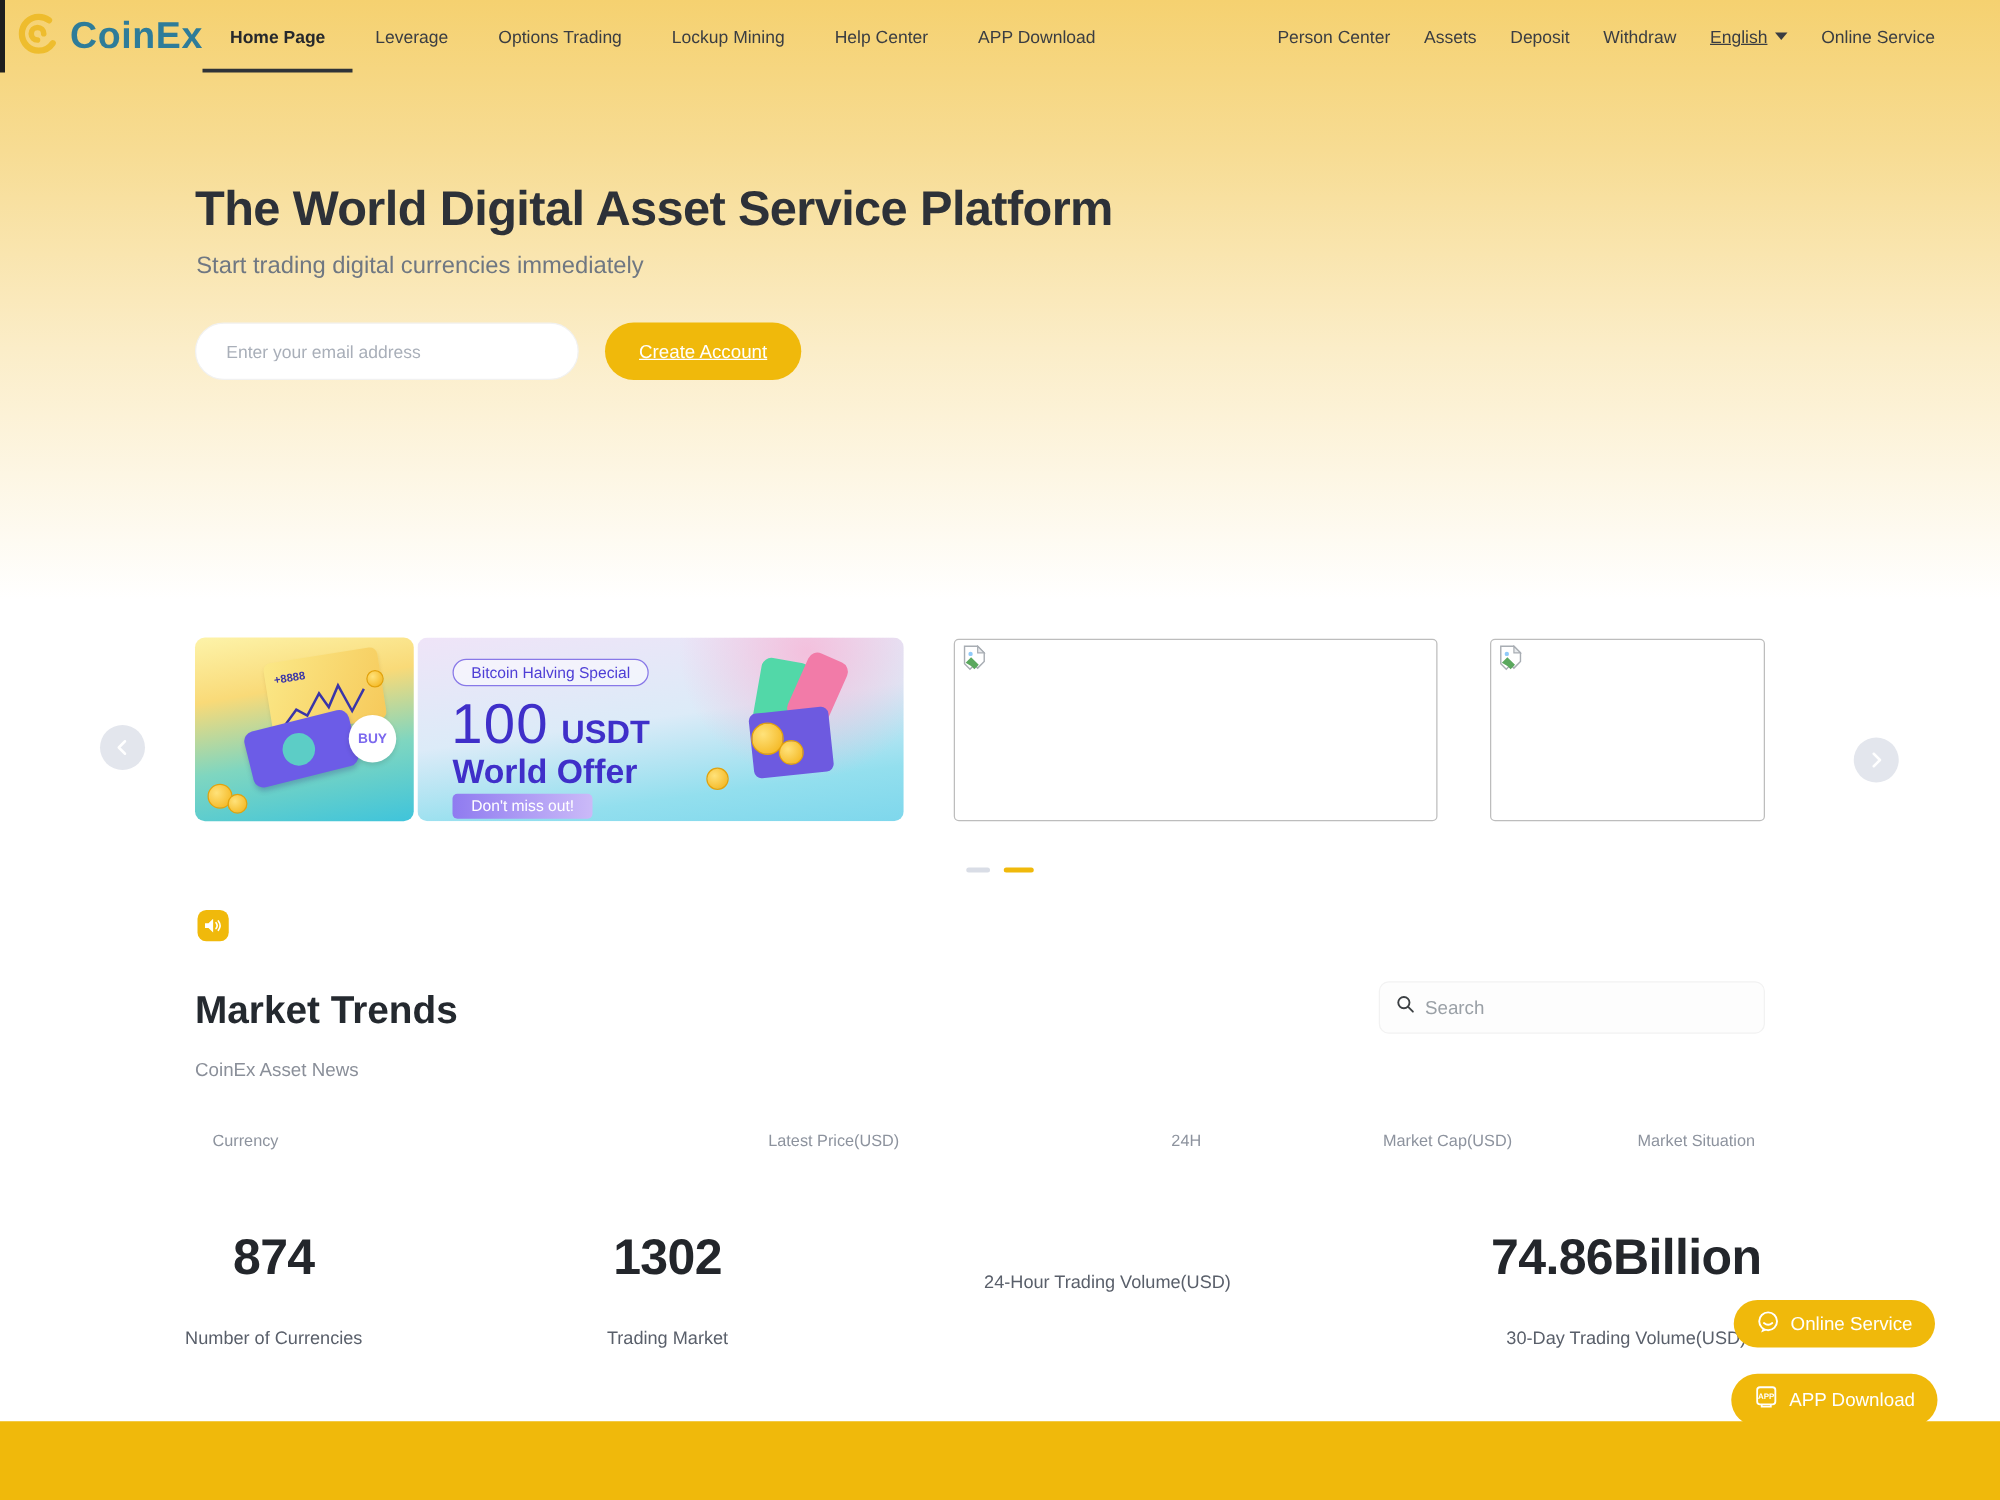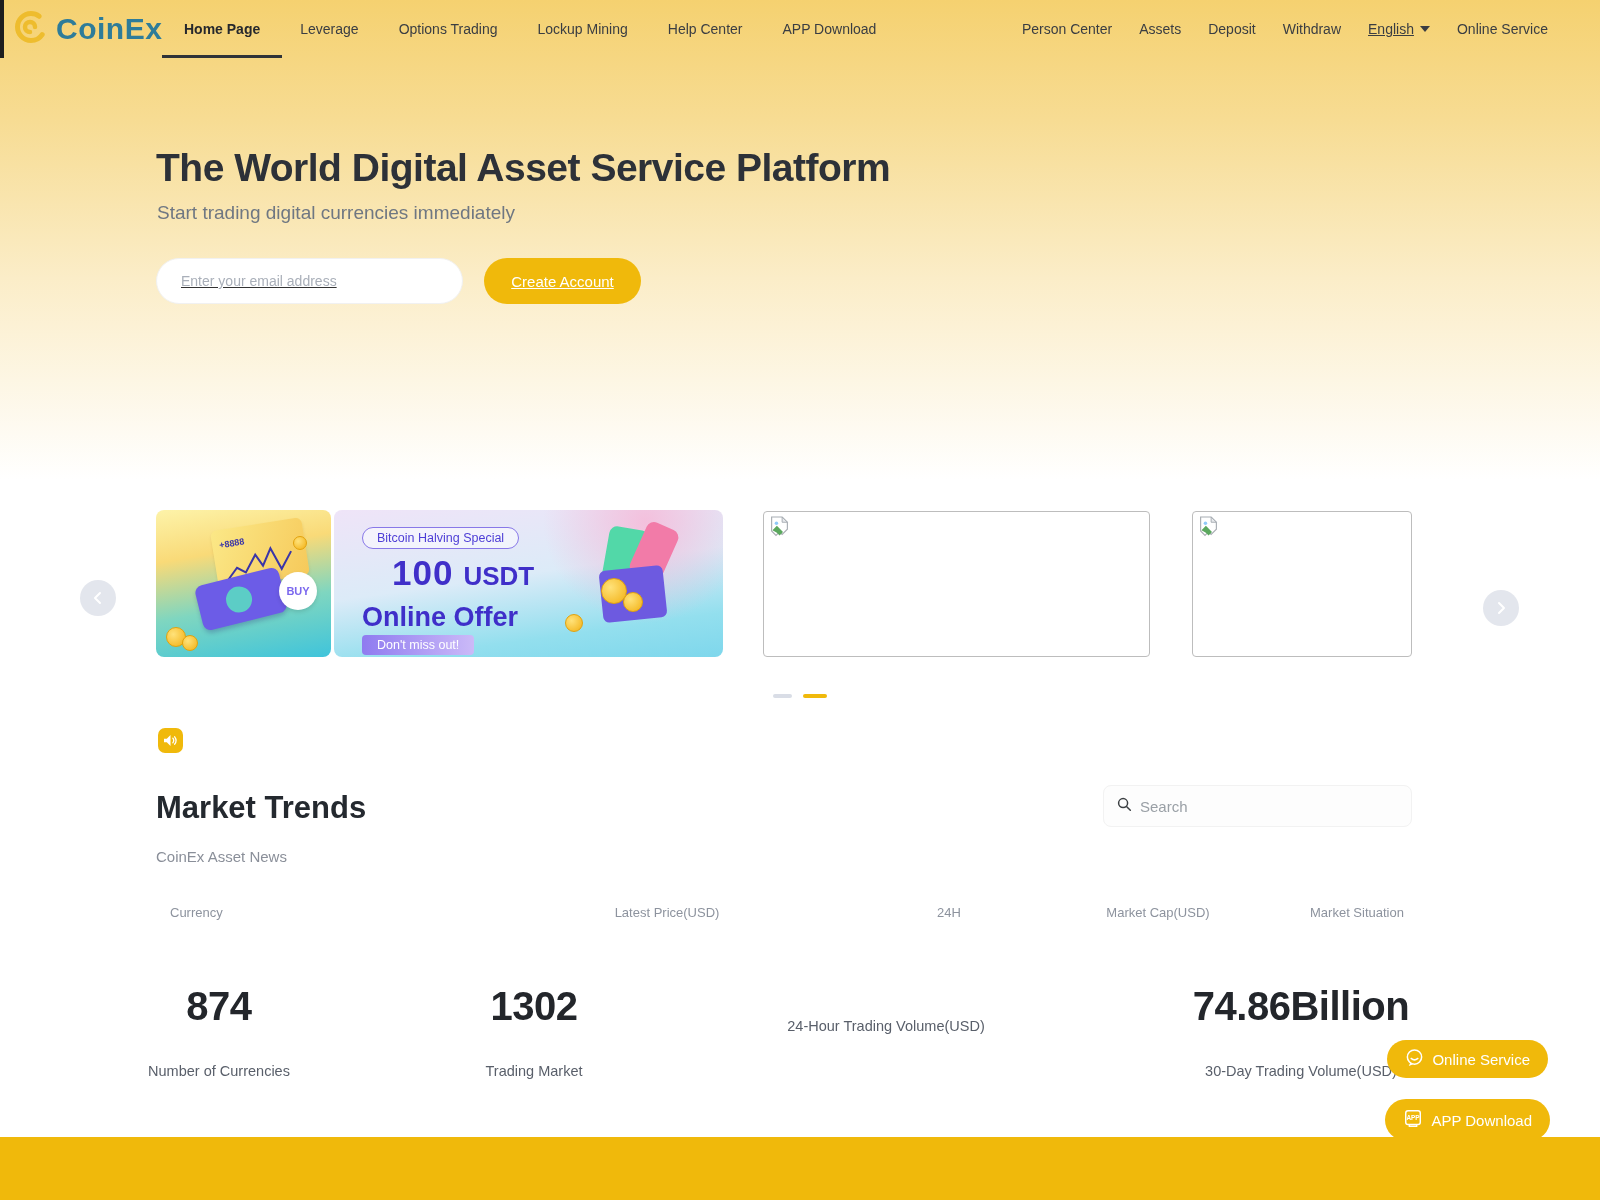--- a/index.html
+++ b/index.html
@@ -26,21 +26,21 @@
   .nav-item.active { font-weight:bold; color:#26282C; }
   .nav-item.active::after { content:""; position:absolute; left:-22px; right:-22px; bottom:0; height:3px; background:#2F3338; }
   .nav-right { position:absolute; right:52px; top:0; height:58px; display:flex; gap:27px; align-items:center; }
   .nav-right .nav-item { line-height:58px; }
   .lang { display:flex; align-items:center; gap:6px;text-decoration:underline; }
   .caret { width:0; height:0; border-left:5px solid transparent; border-right:5px solid transparent; border-top:6px solid #3A3D42; display:inline-block; }
 
   
   .hero-title { position:absolute; left:156px; top:146px; font-size:39px; font-weight:bold; color:#2D3138; letter-spacing:-0.5px; }
   .hero-sub { position:absolute; left:157px; top:202px; font-size:19px; color:#6F7782; }
-  .email-input { position:absolute; left:156px; top:258px; width:307px; height:46px; border-radius:23px; border:1px solid #F1F1F1; background:#fff; padding:0 24px; font-size:14px; color:#333; outline:none;text-decoration:underline; }
+  .email-input { position:absolute; left:156px; top:258px; width:307px; height:46px; border-radius:23px; border:1px solid #F1F1F1; background:#fff; padding:0 24px; font-size:14px; color:#333; outline:none; }
   .email-input::placeholder { color:#A9AFB9; }
   .create-btn { position:absolute; left:484px; top:258px; width:157px; height:46px; border-radius:23px; border:none; background:#F0B90B; color:#fff; font-size:15px; cursor:pointer; font-family:"Liberation Sans",sans-serif;text-decoration:underline; }
 
   
   .car-arrow { position:absolute; width:36px; height:36px; border-radius:50%; background:#E3E6ED; display:flex; align-items:center; justify-content:center; cursor:pointer; }
   .car-arrow svg { display:block; }
   .arrow-left { left:80px; top:580px; }
   .arrow-right { left:1483px; top:590px; }
 
   .banner { position:absolute; top:510px; height:147px; border-radius:8px; overflow:hidden; cursor:pointer; }
@@ -57,21 +57,21 @@
   .b1-card { position:absolute; left:58px; top:14px; width:92px; height:58px; background:linear-gradient(120deg,#FBE887,#F6C95A); border-radius:6px; transform:rotate(-9deg); box-shadow:0 2px 3px rgba(120,90,0,.15); padding:4px 7px; }
   .b1-card-val { font-size:9px; font-weight:bold; color:#3A35A8; }
   .b1-wallet { position:absolute; left:42px; top:66px; width:86px; height:46px; background:#6C5CE7; border-radius:8px; transform:rotate(-14deg); box-shadow:0 3px 4px rgba(40,30,120,.25); }
   .b1-wallet::after { content:""; position:absolute; left:28px; top:10px; width:26px; height:26px; border-radius:50%; background:#59E0C0; opacity:.85; }
   .b1-buy { position:absolute; right:14px; top:62px; width:38px; height:38px; border-radius:50%; background:#fff; color:#7B68EE; font-size:11px; font-weight:bold; display:flex; align-items:center; justify-content:center; box-shadow:0 2px 4px rgba(0,0,0,.12); }
   .b1-coin { position:absolute; border-radius:50%; background:radial-gradient(circle at 35% 35%, #FFE27A, #F2B013); border:1px solid #E2A20C; }
 
   
   .b2-badge { position:absolute; left:28px; top:17px; font-size:12.5px; color:#4E3ED6; border:1px solid #8878E8; background:rgba(255,255,255,.5); border-radius:14px; padding:3px 14px; }
   .b2-line1 { position:absolute; left:27px; top:43px; color:#3F2FC9; display:flex; align-items:baseline; gap:10px; }
-  .b2-amount { font-size:35px; font-weight:bold; letter-spacing:1px;margin-left:31px; }
+  .b2-amount { font-size:45px; font-weight:normal; letter-spacing:1px; }
   .b2-cur { font-size:26px; font-weight:bold; }
   .b2-line2 { position:absolute; left:28px; top:92px; font-size:27px; font-weight:bold; color:#3F2FC9; }
   .b2-cta { position:absolute; left:28px; top:125px; font-size:12.5px; color:#fff; background:linear-gradient(90deg,#8F7BF0,#CBBAF8); border-radius:4px; padding:3px 15px; }
   .b2-box { position:absolute; right:58px; top:58px; width:64px; height:52px; background:#6D5AE0; border-radius:6px; transform:rotate(-6deg); }
   .b2-card-g { position:absolute; right:78px; top:18px; width:40px; height:62px; background:#52D8A8; border-radius:8px; transform:rotate(10deg); }
   .b2-card-p { position:absolute; right:52px; top:14px; width:34px; height:56px; background:#F27BA8; border-radius:8px; transform:rotate(24deg); }
   .b2-coin { position:absolute; border-radius:50%; background:radial-gradient(circle at 35% 35%, #FFE27A, #F2B013); border:1px solid #E2A20C; }
 
   .dot { position:absolute; top:694px; height:4px; border-radius:2px; cursor:pointer; }
   .dot1 { left:773px; width:19px; background:#D9DDE6; }
@@ -166,21 +166,21 @@
   <div class="b1-coin" style="left:26px; bottom:6px; width:16px; height:16px;"></div>
   <div class="b1-coin" style="right:24px; top:26px; width:14px; height:14px;"></div>
 </div>
 
 <div class="banner banner2">
   <div class="b2-badge">Bitcoin Halving Special</div>
   <div class="b2-line1">
     <span class="b2-amount">100</span>
     <span class="b2-cur">USDT</span>
   </div>
-  <div class="b2-line2">Online Offer</div>
+  <div class="b2-line2">World Offer</div>
   <div class="b2-cta">Don't miss out!</div>
   <div class="b2-card-g"></div>
   <div class="b2-card-p"></div>
   <div class="b2-box"></div>
   <div class="b2-coin" style="right:96px; top:68px; width:26px; height:26px;"></div>
   <div class="b2-coin" style="right:80px; top:82px; width:20px; height:20px;"></div>
   <div class="b2-coin" style="right:140px; top:104px; width:18px; height:18px;"></div>
 </div>
 
 <div class="banner-ph banner3">

